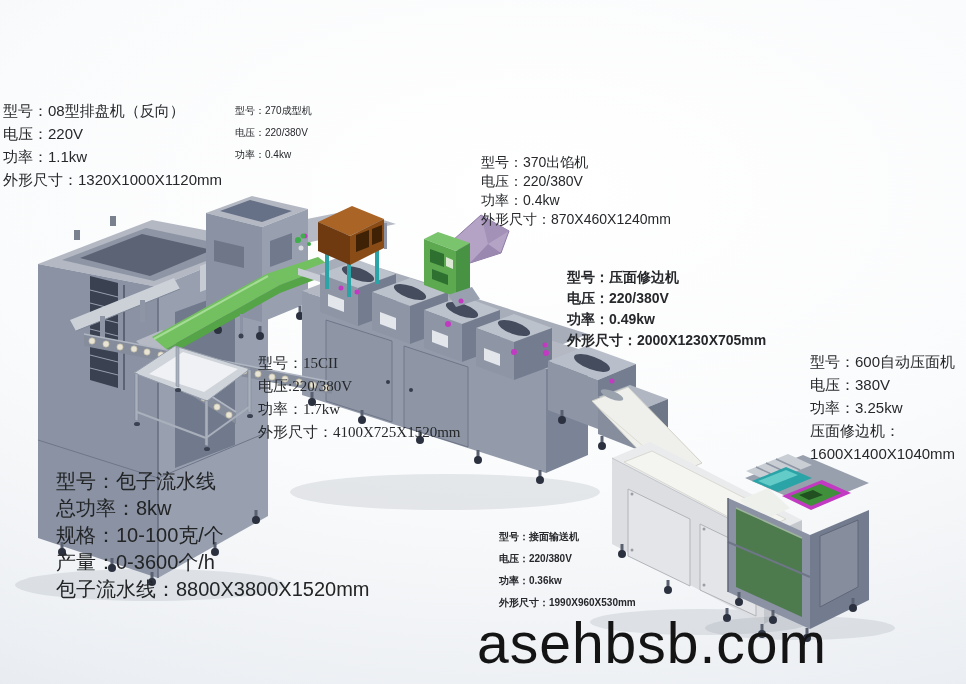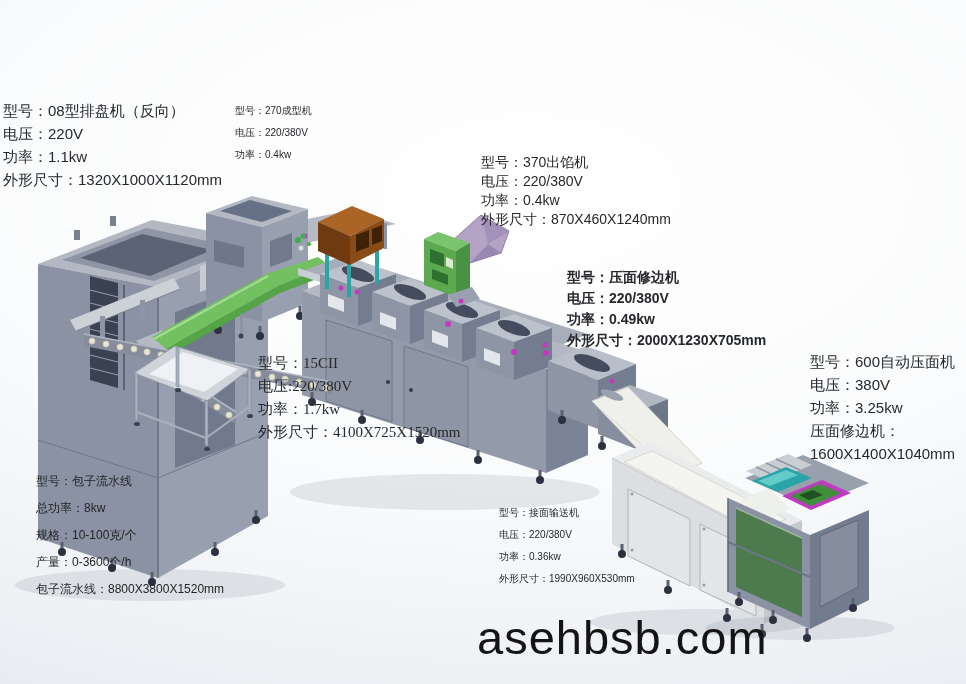--- a/index.html
+++ b/index.html
@@ -9,23 +9,23 @@
     font-family:"Liberation Sans","DejaVu Sans",sans-serif;
     background:radial-gradient(130% 95% at 55% 28%, #ffffff 0%, #fafbfc 45%, #eceff3 80%, #e1e5eb 100%);
   }
   .render{position:absolute;left:0;top:0;width:966px;height:684px;}
   .spec{position:absolute;color:#26282b;white-space:nowrap;}
   .spec .spec-line{white-space:nowrap;}
   .spec.s15{font-size:15px;line-height:23px;}
   .spec.s15b{font-size:10px;line-height:22px;}
   .spec.s14{font-size:14px;line-height:19px;}
   .spec.s15c{font-size:14px;line-height:21px;font-weight:bold;}
-  .spec.big{font-size:12px;line-height:27px;color:#222426;}
+  .spec.big{font-size:20px;line-height:27px;color:#222426;margin-left:20px;}
   .watermark{
-    position:absolute;left:477px;top:610px;font-size:47px;color:#141414;
+    position:absolute;left:477px;top:610px;font-size:57px;color:#141414;
     letter-spacing:1px;font-weight:400;
   }
 </style>
 </head>
 <body>
 
 <div class="scene">
 
   <svg class="render" viewBox="0 0 966 684">
     <defs>
@@ -318,21 +318,21 @@
     <div class="spec-line">1600X1400X1040mm</div>
   </div>
 
   <div class="spec s15" style="left:258px;top:352px;font-family:Liberation Serif, serif;">
     <div class="spec-line">型号：15CII</div>
     <div class="spec-line">电压:220/380V</div>
     <div class="spec-line">功率：1.7kw</div>
     <div class="spec-line">外形尺寸：4100X725X1520mm</div>
   </div>
 
-  <div class="spec s15b" style="left:499px;top:502px;">
+  <div class="spec s15b" style="left:499px;top:526px;font-weight:bold;">
     <div class="spec-line">型号：接面输送机</div>
     <div class="spec-line">电压：220/380V</div>
     <div class="spec-line">功率：0.36kw</div>
     <div class="spec-line">外形尺寸：1990X960X530mm</div>
   </div>
 
   <div class="spec big" style="left:36px;top:468px;">
     <div class="spec-line">型号：包子流水线</div>
     <div class="spec-line">总功率：8kw</div>
     <div class="spec-line">规格：10-100克/个</div>

